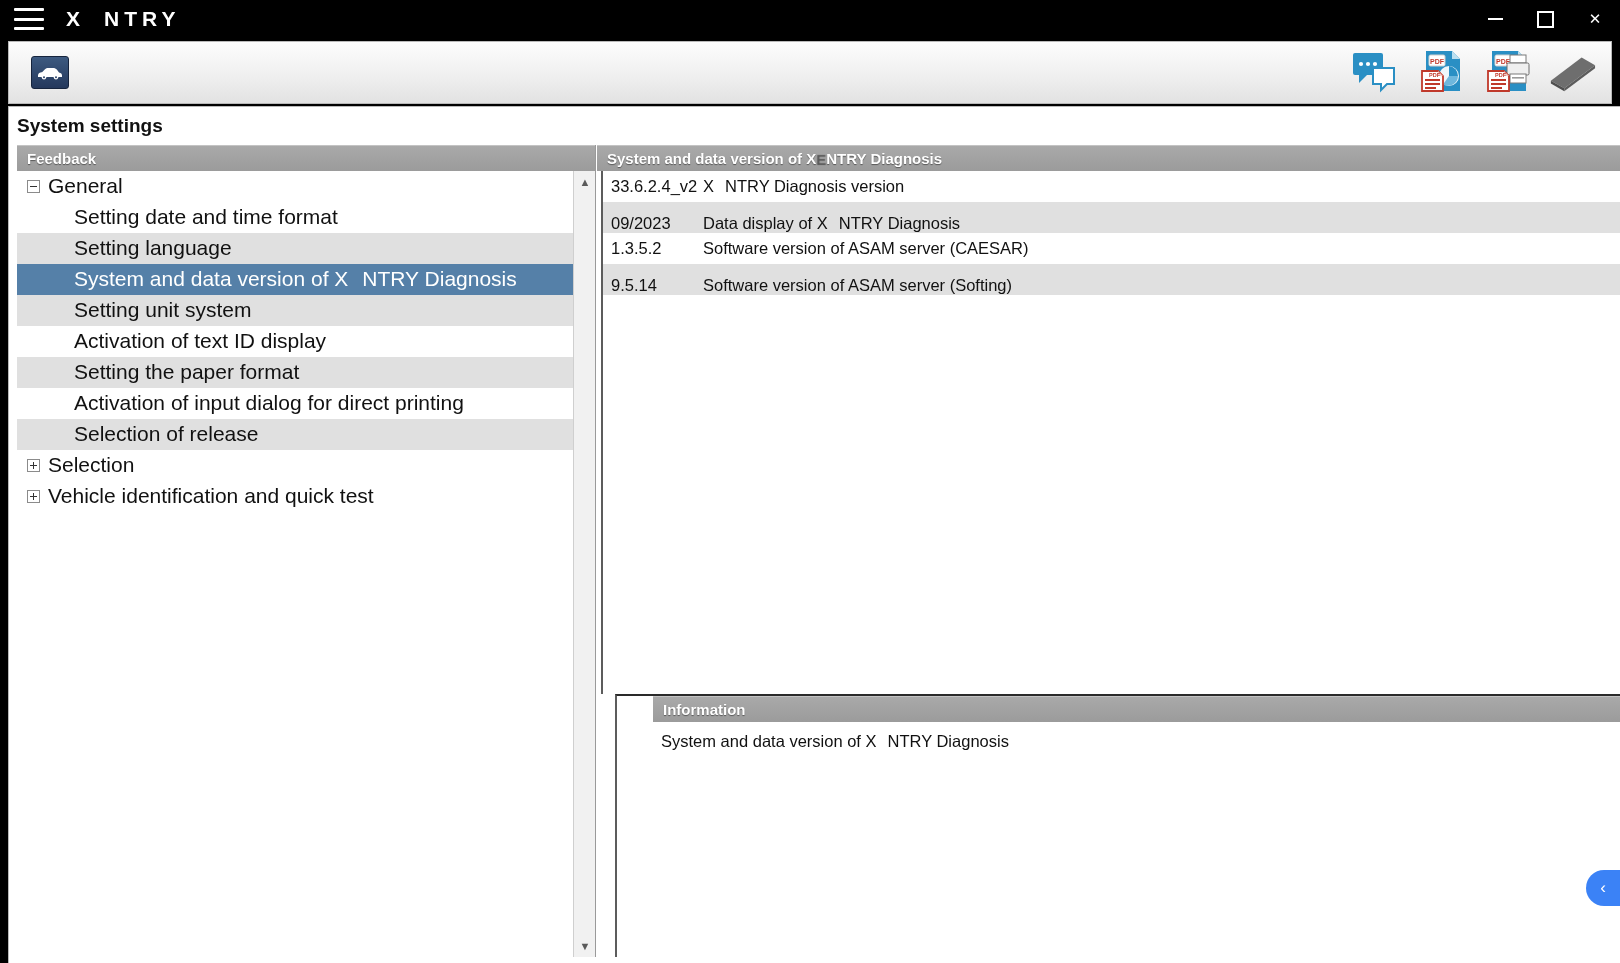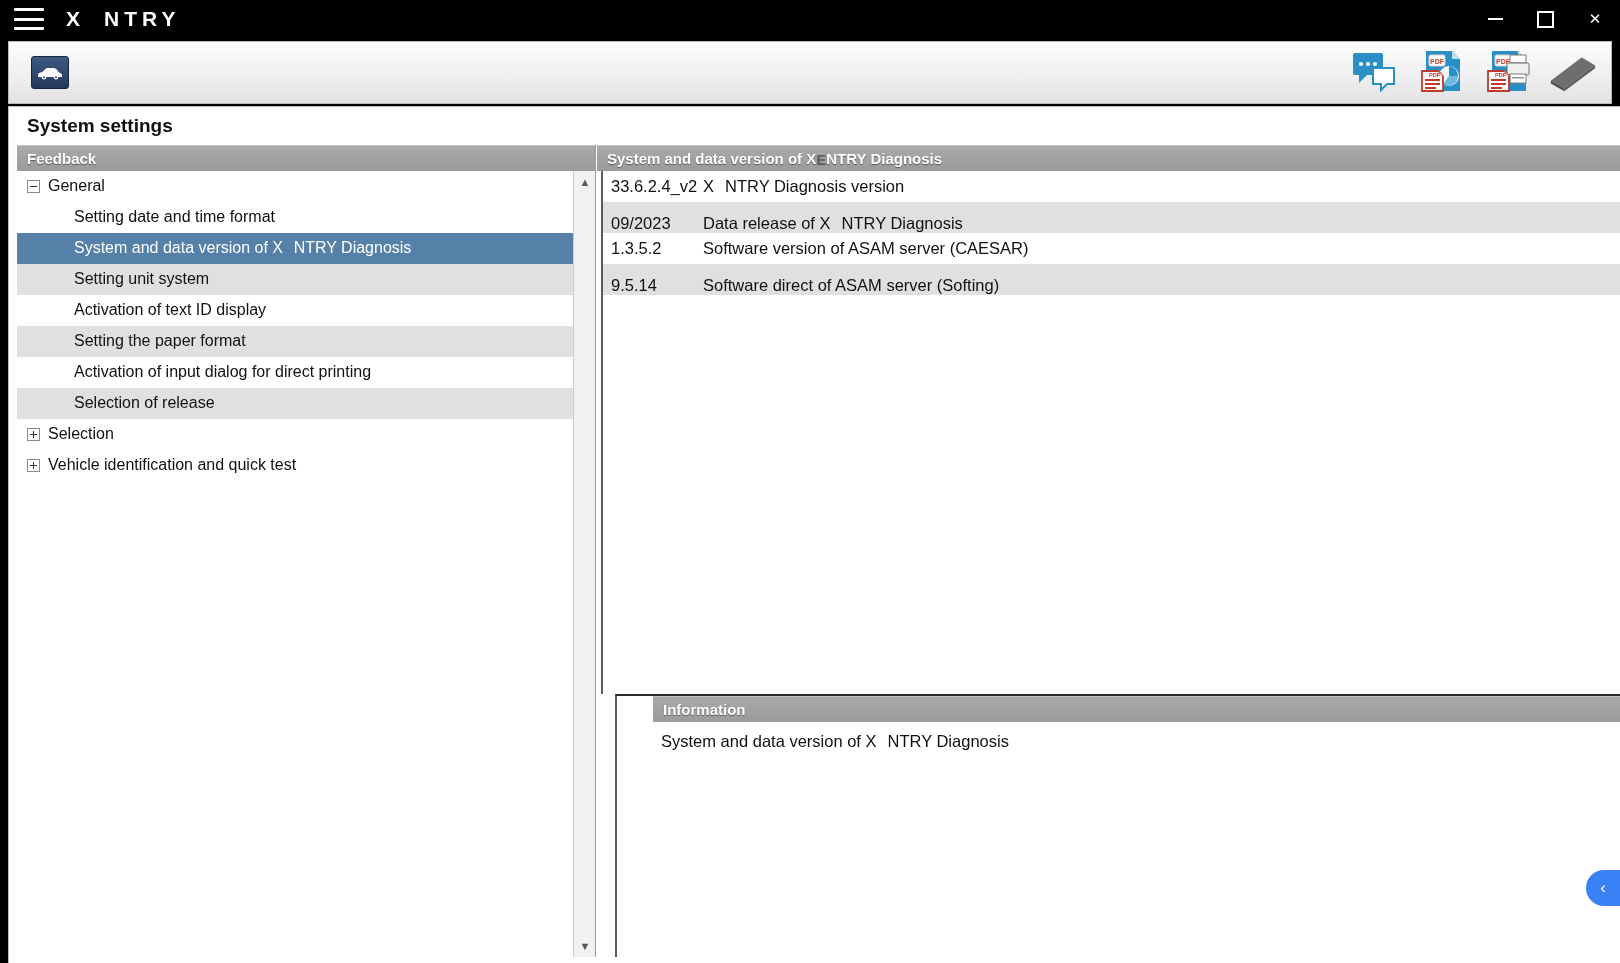--- a/index.html
+++ b/index.html
@@ -62,21 +62,21 @@
   }
   .tb-icon { width: 50px; height: 52px; display: flex; align-items: center; justify-content: center; cursor: pointer; }
 
   
   .content {
     position: absolute; left: 8px; top: 106px; width: 1612px; height: 857px;
     background: #fff; border-left: 1px solid #b9b9b9; border-top: 1px solid #b9b9b9;
   }
   .page-title {
     position: absolute; left: 0; top: 0; width: 100%; height: 37px;
-    display: flex; align-items: center; padding-left: 18px;
+    display: flex; align-items: center; padding-left: 8px;
     font-size: 19px; font-weight: bold; color: #111; background: #fff;
   }
 
   
   .panel-header {
     height: 26px; background: linear-gradient(#a9a9a9, #9b9b9b);
     border-top: 1px solid #c3c3c3;
     display: flex; align-items: center; padding-left: 10px;
     color: #fff; font-size: 15px; font-weight: bold;
     text-shadow: 0 1px 1px rgba(0,0,0,.45);
@@ -86,21 +86,21 @@
   .left-panel {
     position: absolute; left: 8px; top: 38px; width: 579px; height: 812px;
     border-right: 1px solid #9a9a9a; background: #fff;
   }
   .tree {
     position: absolute; left: 0; top: 26px; width: 557px; height: 786px;
     overflow: hidden; background: #fff;
   }
   .tree-row {
     height: 31px; display: flex; align-items: center;
-    font-size: 16px; color: #111; cursor: pointer;
+    font-size: 21px; color: #111; cursor: pointer;
     border-bottom: 1px solid transparent;
   }
   .tree-row.alt { background: #e0e0e0; }
   .tree-row.white { background: #fff; }
   .tree-row.selected { background: #5580a8; color: #fff; }
   .tree-row .tgl {
     width: 13px; height: 13px; margin-left: 10px; margin-right: 8px;
     border: 1px solid #8b8b8b; background: #fff;
     position: relative; flex: 0 0 auto;
   }
@@ -264,20 +264,24 @@
         <div class="tree-row white">
           <span class="tgl"></span>
           <span class="lbl">General</span>
         </div>
 
         <div class="tree-row white">
           <span class="leafpad"></span>
           <span class="lbl">Setting date and time format</span>
         </div>
 
+        <div class="tree-row alt">
+          <span class="leafpad"></span>
+          <span class="lbl">Setting language</span>
+        </div>
 
         <div class="tree-row selected">
           <span class="leafpad"></span>
           <span class="lbl"><span>System and data version of X</span><span class="masked-e">E</span><span>NTRY Diagnosis</span></span>
         </div>
 
         <div class="tree-row alt">
           <span class="leafpad"></span>
           <span class="lbl">Setting unit system</span>
         </div>
@@ -330,31 +334,31 @@
 
       <div class="detail-list">
 
         <div class="detail-row">
           <span class="val">33.6.2.4_v2</span>
           <span class="desc"><span>X</span><span class="masked-e">E</span><span>NTRY Diagnosis version</span></span>
         </div>
 
         <div class="detail-row alt">
           <span class="val">09/2023</span>
-          <span class="desc"><span>Data release of X</span><span class="masked-e">E</span><span>NTRY Diagnosis</span></span>
+          <span class="desc"><span>Data display of X</span><span class="masked-e">E</span><span>NTRY Diagnosis</span></span>
         </div>
 
         <div class="detail-row">
           <span class="val">1.3.5.2</span>
           <span class="desc">Software version of ASAM server (CAESAR)</span>
         </div>
 
         <div class="detail-row alt">
           <span class="val">9.5.14</span>
-          <span class="desc">Software direct of ASAM server (Softing)</span>
+          <span class="desc">Software version of ASAM server (Softing)</span>
         </div>
 
       </div>
 
       <div class="info-block">
         <div class="panel-header">Information</div>
         <div class="info-body"><span>System and data version of X</span><span class="masked-e">E</span><span>NTRY Diagnosis</span></div>
       </div>
     </div>
 

